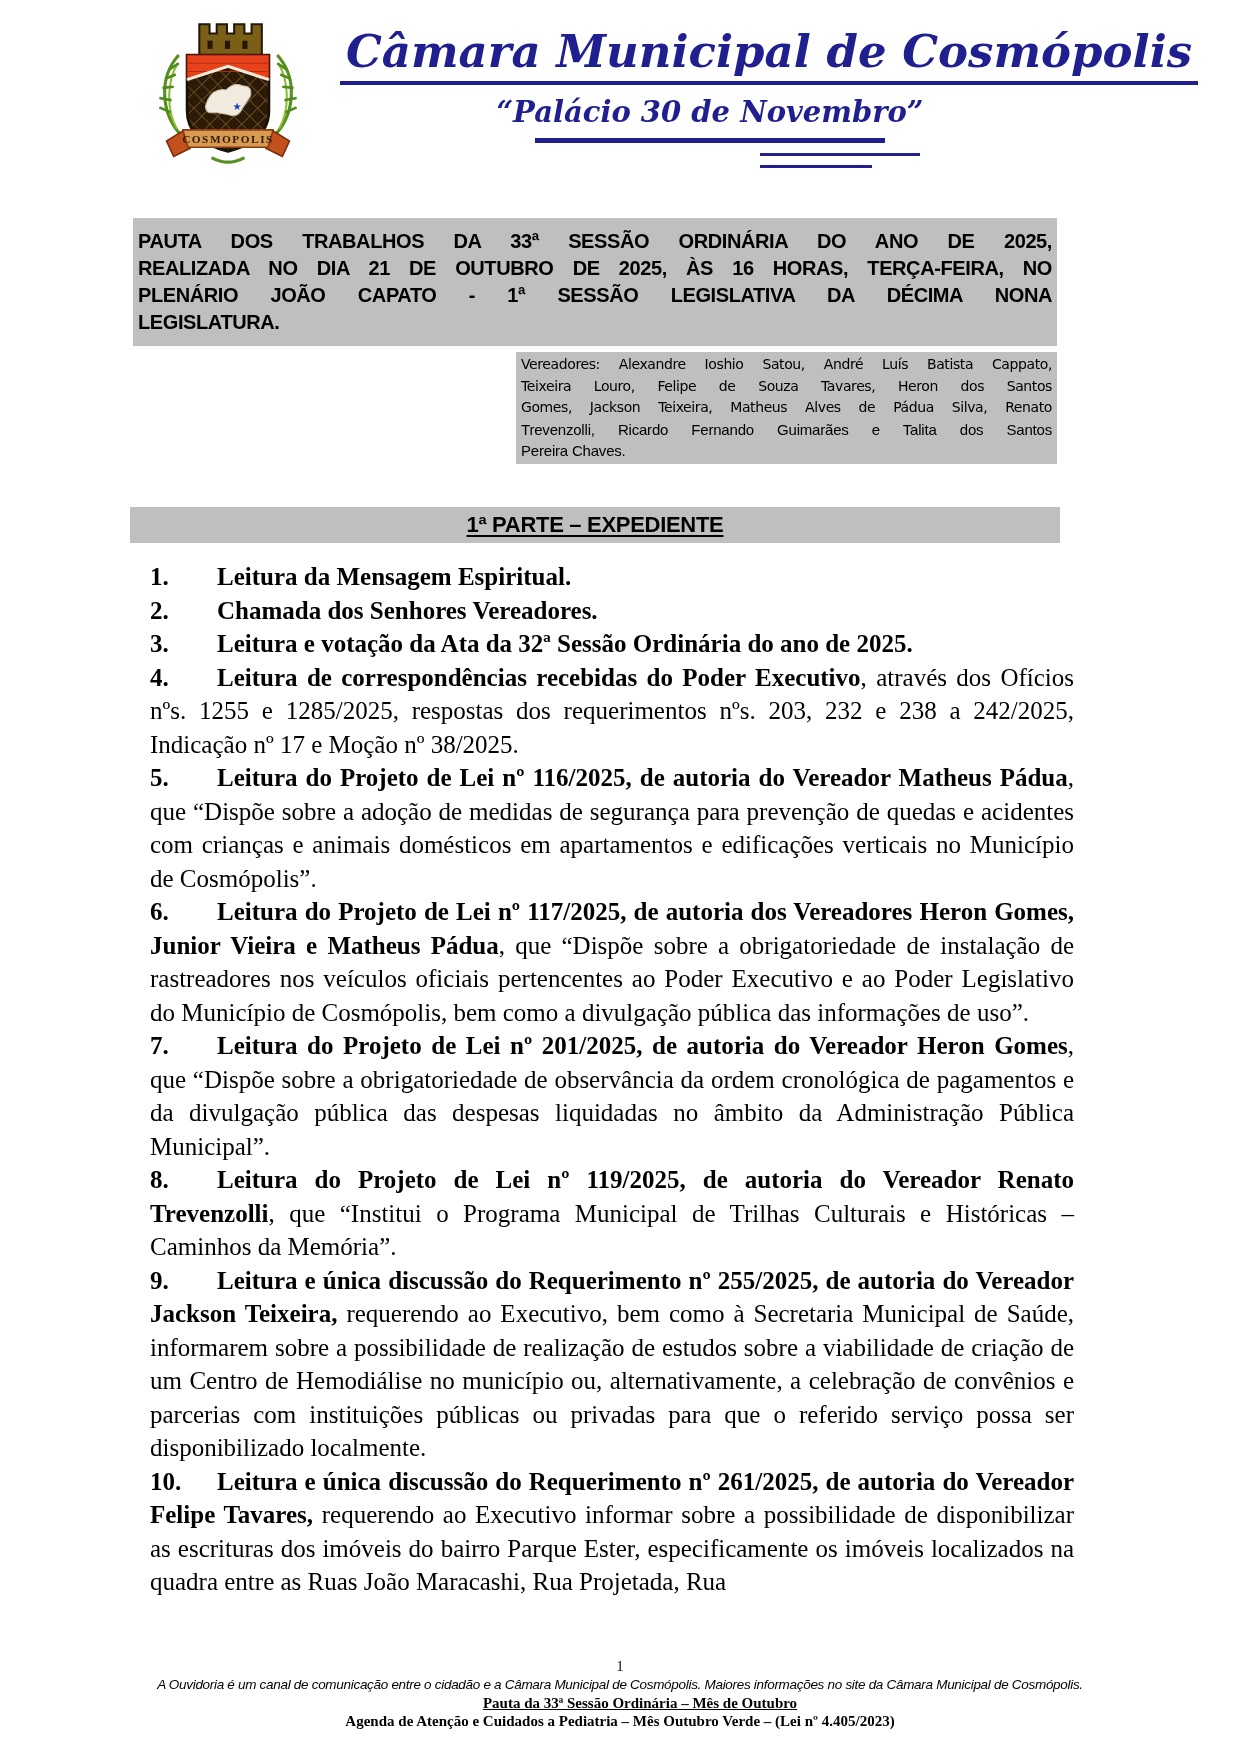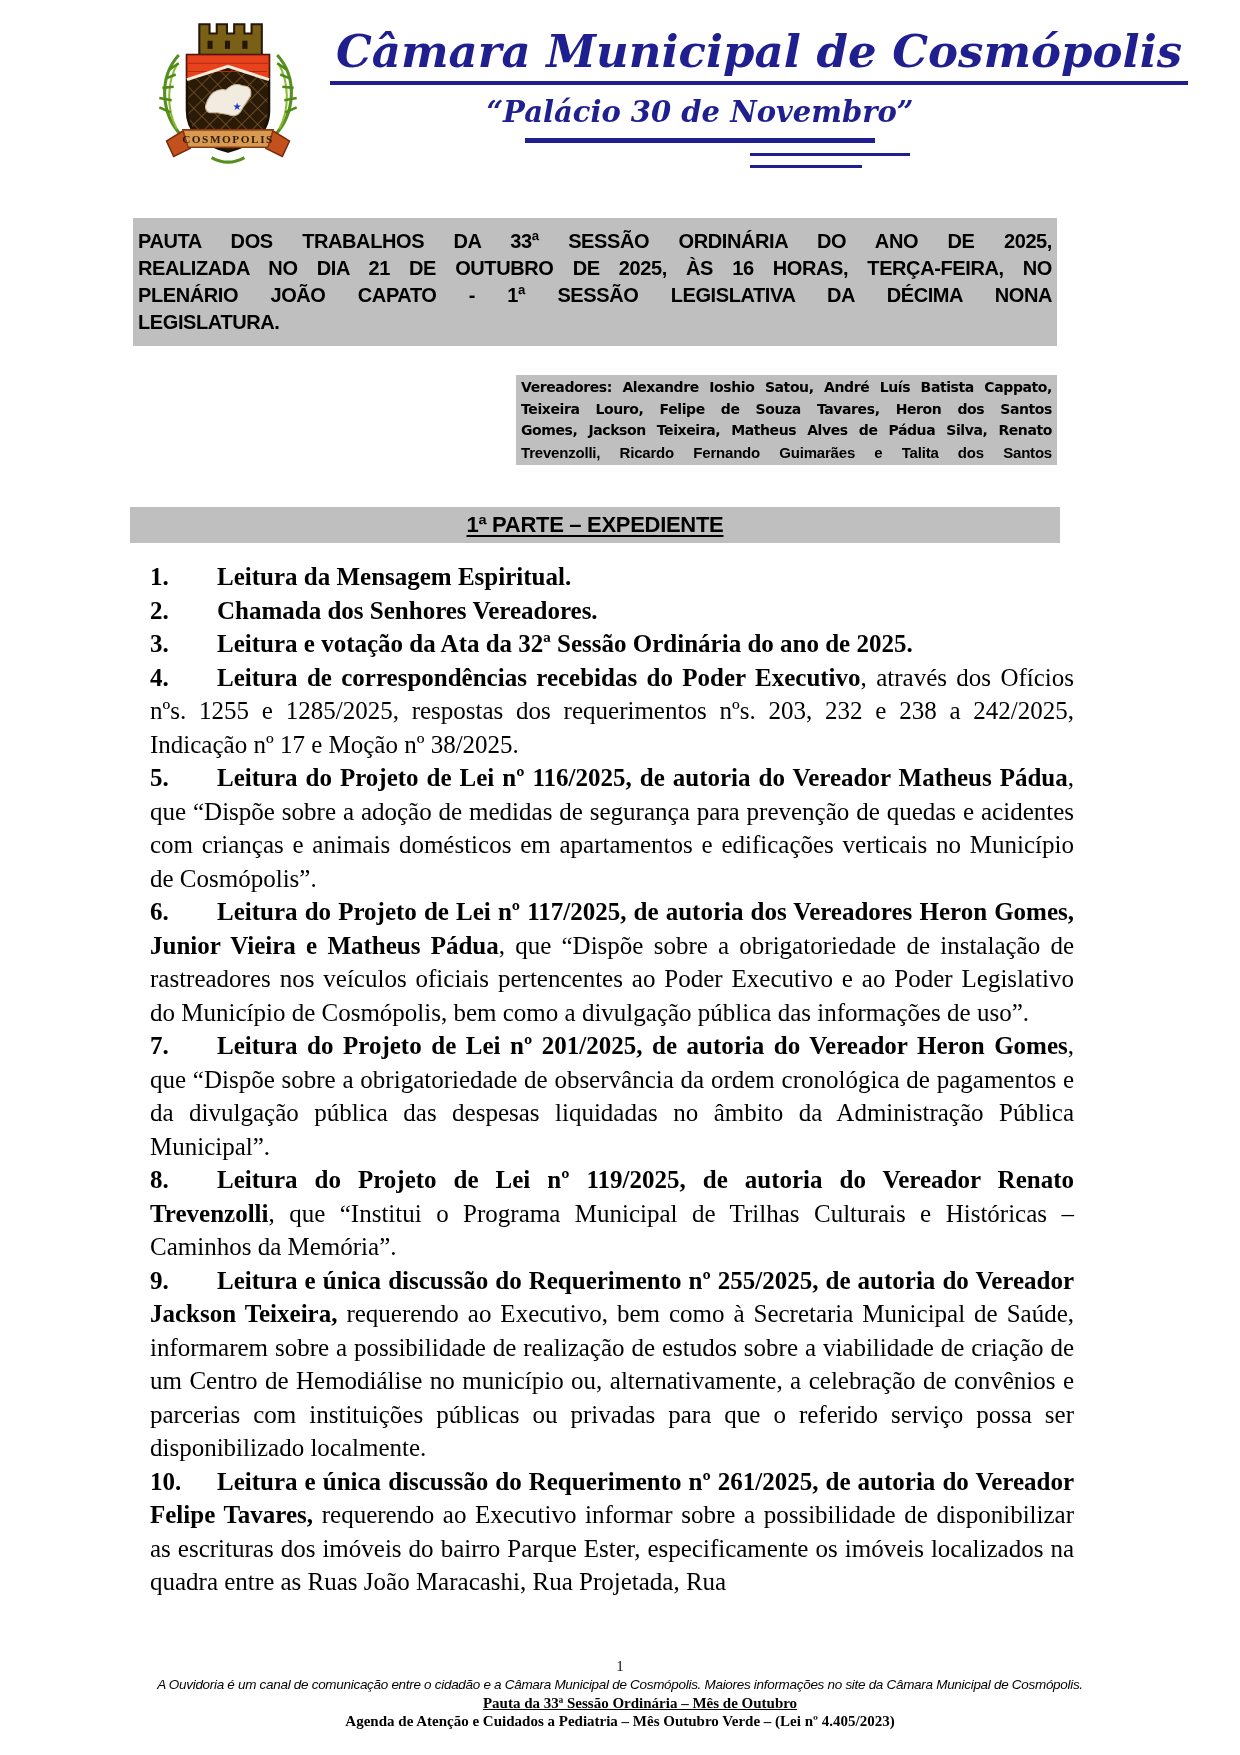--- a/index.html
+++ b/index.html
@@ -1,40 +1,40 @@
 <!DOCTYPE html>
 <html lang="pt"><head>
 <meta charset="utf-8">
 <style>
   html,body{margin:0;padding:0;background:#ffffff;}
   .page{position:relative;width:1240px;height:1755px;background:#ffffff;overflow:hidden;
         font-family:"Liberation Serif",serif;color:#000;}
 
   
   .logo{position:absolute;left:146px;top:12px;width:164px;height:164px;}
-  .titles{position:absolute;left:330px;top:26px;width:740px;text-align:center;}
+  .titles{position:absolute;left:340px;top:26px;width:740px;text-align:center;}
   .main-title{display:inline-block;font-family:"DejaVu Serif",serif;font-style:italic;font-weight:bold;
         font-size:45px;line-height:52px;color:#1f1f8f;border-bottom:4px solid #1f1f8f;padding:0 6px 3px 6px;
         white-space:nowrap;}
   .sub-title{margin-top:10px;font-family:"DejaVu Serif",serif;font-style:italic;font-weight:bold;
         font-size:29px;color:#1f1f8f;}
   .deco{background:#1f1f8f;margin:0 auto;}
   .deco1{width:350px;height:5px;margin-top:9px;}
   .deco2{width:160px;height:3px;margin-top:10px;margin-left:420px;}
   .deco3{width:112px;height:3px;margin-top:9px;margin-left:420px;}
 
   
   .session-heading{position:absolute;left:133px;top:218px;width:924px;background:#bfbfbf;
         font-family:"Liberation Sans",sans-serif;font-weight:bold;font-size:20px;line-height:27px;
         letter-spacing:-0.4px;padding:10px 5px;box-sizing:border-box;overflow:hidden;}
   .jline{text-align:justify;text-align-last:justify;white-space:nowrap;}
   .jlast{text-align:left;}
 
   .vereadores{position:absolute;left:516px;top:352px;width:541px;background:#bfbfbf;
-        font-weight:bold;font-size:14px;line-height:21.5px;padding:2px 5px;box-sizing:border-box;overflow:hidden;margin-top:23px;}
+        font-weight:normal;font-size:14px;line-height:21.5px;padding:2px 5px;box-sizing:border-box;overflow:hidden;}
   .va{font-family:"DejaVu Sans",sans-serif;letter-spacing:-0.4px;}
   .vb{font-family:"Liberation Sans",sans-serif;font-size:15px;letter-spacing:-0.2px;}
 
   .part-bar{position:absolute;left:130px;top:507px;width:930px;height:36px;background:#bfbfbf;
         display:flex;align-items:center;justify-content:center;}
   .part-text{font-family:"Liberation Sans",sans-serif;font-weight:bold;font-size:22px;letter-spacing:-0.3px;
         text-decoration:underline;text-decoration-thickness:2px;text-underline-offset:3px;}
 
   
   .agenda{position:absolute;left:150px;top:560px;width:924px;
@@ -114,20 +114,21 @@
     <div class="jline">REALIZADA NO DIA 21 DE OUTUBRO DE 2025, ÀS 16 HORAS, TERÇA-FEIRA, NO</div>
     <div class="jline">PLENÁRIO JOÃO CAPATO - 1ª SESSÃO LEGISLATIVA DA DÉCIMA NONA</div>
     <div class="jlast">LEGISLATURA.</div>
   </div>
 
   <div class="vereadores">
     <div class="jline va">Vereadores: Alexandre Ioshio Satou, André Luís Batista Cappato,</div>
     <div class="jline va">Teixeira Louro, Felipe de Souza Tavares, Heron dos Santos</div>
     <div class="jline va">Gomes, Jackson Teixeira, Matheus Alves de Pádua Silva, Renato</div>
     <div class="jline vb">Trevenzolli, Ricardo Fernando Guimarães e Talita dos Santos</div>
+    <div class="jlast vb">Pereira Chaves.</div>
   </div>
 
   <div class="part-bar">
     <span class="part-text">1ª PARTE – EXPEDIENTE</span>
   </div>
 
   <div class="agenda">
     <div class="item"><span class="num">1.</span><span class="b">Leitura da Mensagem Espiritual.</span><span></span></div>
     <div class="item"><span class="num">2.</span><span class="b">Chamada dos Senhores Vereadores.</span><span></span></div>
     <div class="item"><span class="num">3.</span><span class="b">Leitura e votação da Ata da 32ª Sessão Ordinária do ano de 2025.</span><span></span></div>

